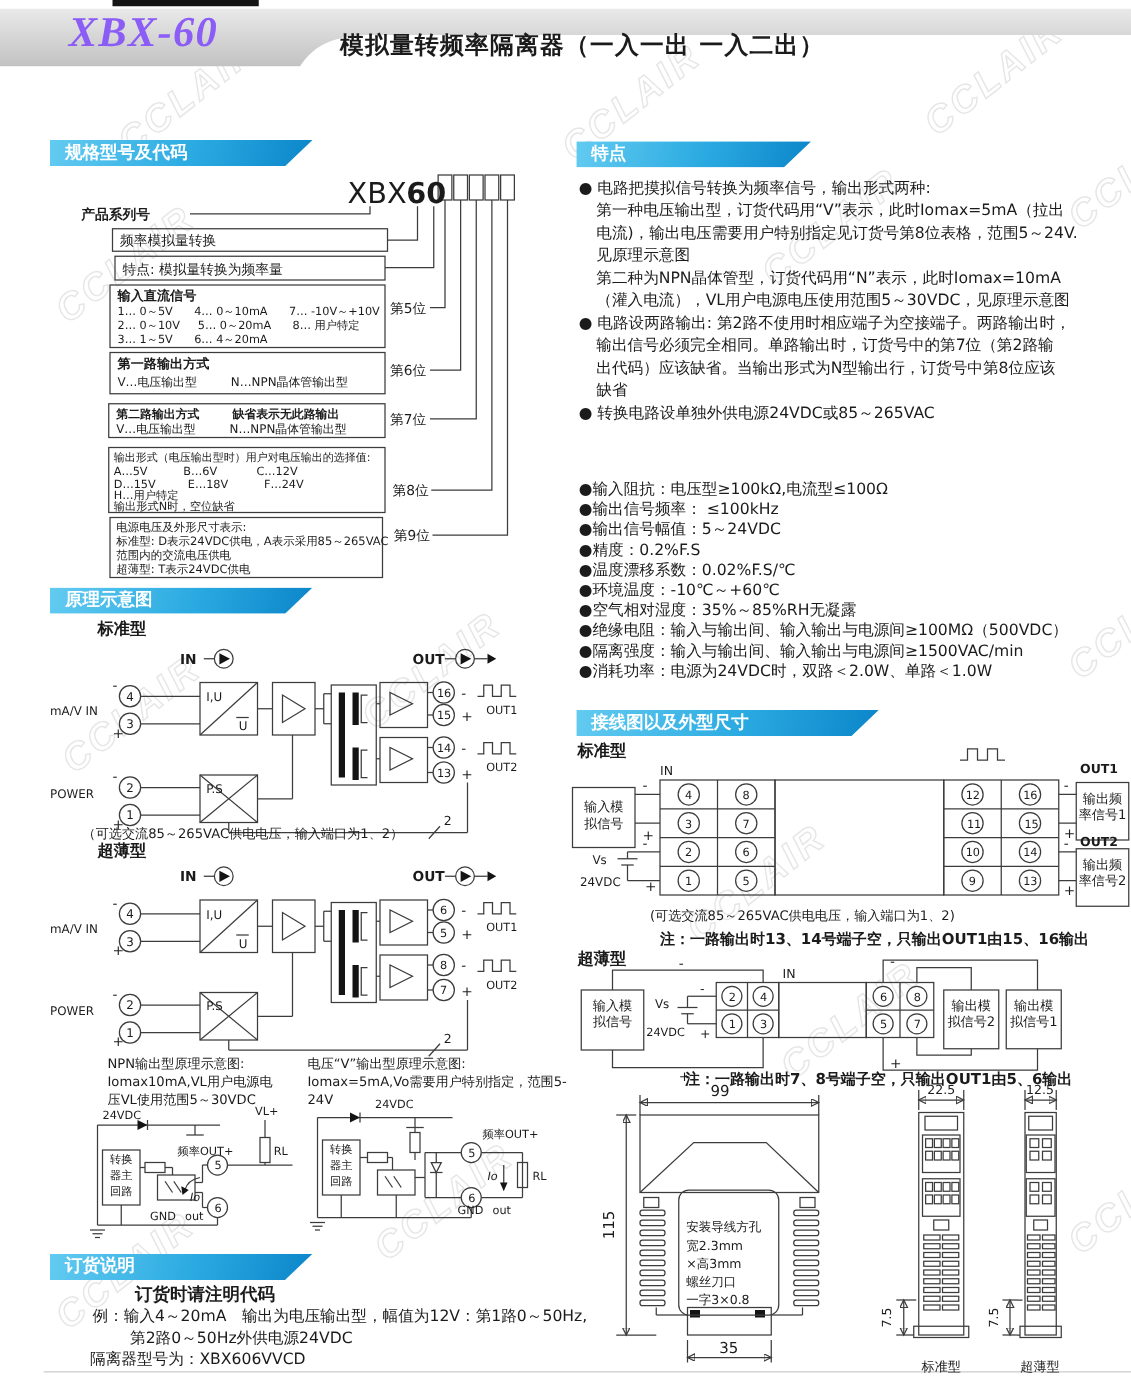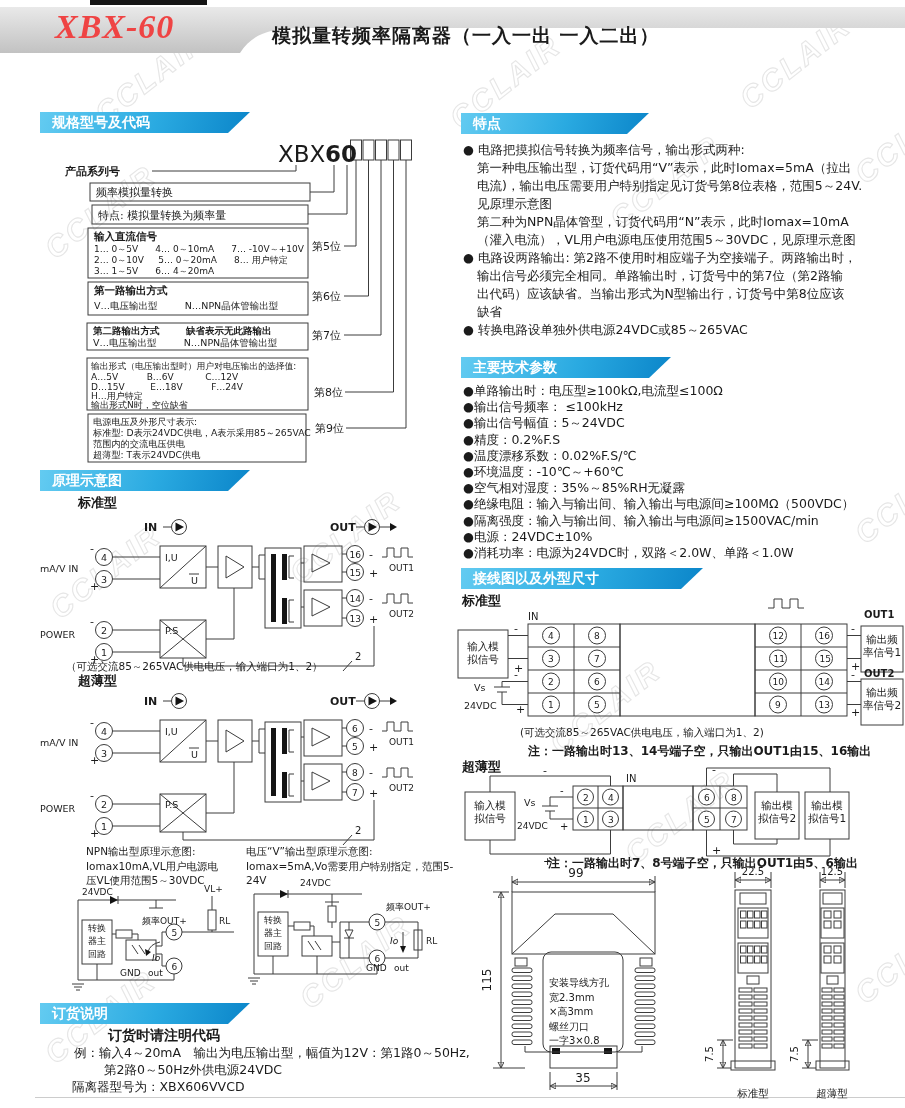--- a/index.html
+++ b/index.html
@@ -5,21 +5,21 @@
   html,body{margin:0;padding:0;background:#fff}
   .page{position:relative;width:905px;height:1108px;background:#fff;overflow:hidden;
         font-family:"DejaVu Sans",sans-serif;color:#1b1b1b}
   .abs{position:absolute}
   .wm{position:absolute;font:italic 700 30px "Liberation Sans",sans-serif;letter-spacing:3px;
       color:transparent;-webkit-text-stroke:1.1px #e6e6e6;transform:rotate(-38deg);pointer-events:none}
   .banner{position:absolute;height:21px;line-height:21px;color:#fff;font-weight:700;font-size:14px;
       padding-left:12px;clip-path:polygon(0 0,100% 0,calc(100% - 22px) 100%,0 100%);
       background:linear-gradient(105deg,#63cbf1 0%,#2aaae1 55%,#0b85c9 100%)}
   .brand{font-family:"Liberation Serif",serif;font-style:italic;font-weight:700;font-size:34px;
-      color:#ef4444;letter-spacing:1px}
+      color:#8b5cf6;letter-spacing:1px}
   .doc-title{font-size:19px;font-weight:700;letter-spacing:1px}
   .lbl{font-weight:700;font-size:13px}
   .feat{white-space:pre-line;padding-left:14px;text-indent:-14px;font-size:12.5px;line-height:18px;width:436px}
   .param{white-space:pre;font-size:12.5px;line-height:16.2px}
   .boxlabel{position:absolute;text-align:center;white-space:pre-line;font-size:10.5px;line-height:13px}
   .cap{font-size:10.5px}
   .note{font-weight:700;font-size:12px}
   .prenote{white-space:pre-line;font-size:10.5px;line-height:14.5px}
   svg{position:absolute;overflow:visible}
   svg text{font-family:"DejaVu Sans",sans-serif;fill:#1b1b1b;stroke:none}
@@ -489,32 +489,30 @@
 见原理示意图
 第二种为NPN晶体管型，订货代码用“N”表示，此时Iomax=10mA
 （灌入电流），VL用户电源电压使用范围5～30VDC，见原理示意图</div>
     <div class="feat">● 电路设两路输出: 第2路不使用时相应端子为空接端子。两路输出时，
 输出信号必须完全相同。单路输出时，订货号中的第7位（第2路输
 出代码）应该缺省。当输出形式为N型输出行，订货号中第8位应该
 缺省</div>
     <div class="feat">● 转换电路设单独外供电源24VDC或85～265VAC</div>
   </div>
 
-  <div class="banner" style="left:461px;top:357px;width:198px"><span>主要技术参数</span></div>
   <div class="abs" style="left:463px;top:383px">
-    <div class="param">●单路输出时：电压型≥100kΩ,电流型≤100Ω</div>
+    <div class="param">●输入阻抗：电压型≥100kΩ,电流型≤100Ω</div>
     <div class="param">●输出信号频率： ≤100kHz</div>
     <div class="param">●输出信号幅值：5～24VDC</div>
     <div class="param">●精度：0.2%F.S</div>
     <div class="param">●温度漂移系数：0.02%F.S/℃</div>
     <div class="param">●环境温度：-10℃～+60℃</div>
     <div class="param">●空气相对湿度：35%～85%RH无凝露</div>
     <div class="param">●绝缘电阻：输入与输出间、输入输出与电源间≥100MΩ（500VDC）</div>
     <div class="param">●隔离强度：输入与输出间、输入输出与电源间≥1500VAC/min</div>
-    <div class="param">●电源：24VDC±10%</div>
     <div class="param">●消耗功率：电源为24VDC时，双路＜2.0W、单路＜1.0W</div>
   </div>
 
   <div class="banner" style="left:461px;top:568px;width:230px"><span>接线图以及外型尺寸</span></div>
   <div class="abs lbl" style="left:462px;top:592px">标准型</div>
 
   <svg class="d" style="left:450px;top:596px" width="455" height="158" viewBox="0 0 455 158">
     <path d="M318,12 h6 v-9 h8 v9 h8 v-9 h8 v9 h6"></path>
     <text x="78" y="24" font-size="10">IN</text>
     <g>

